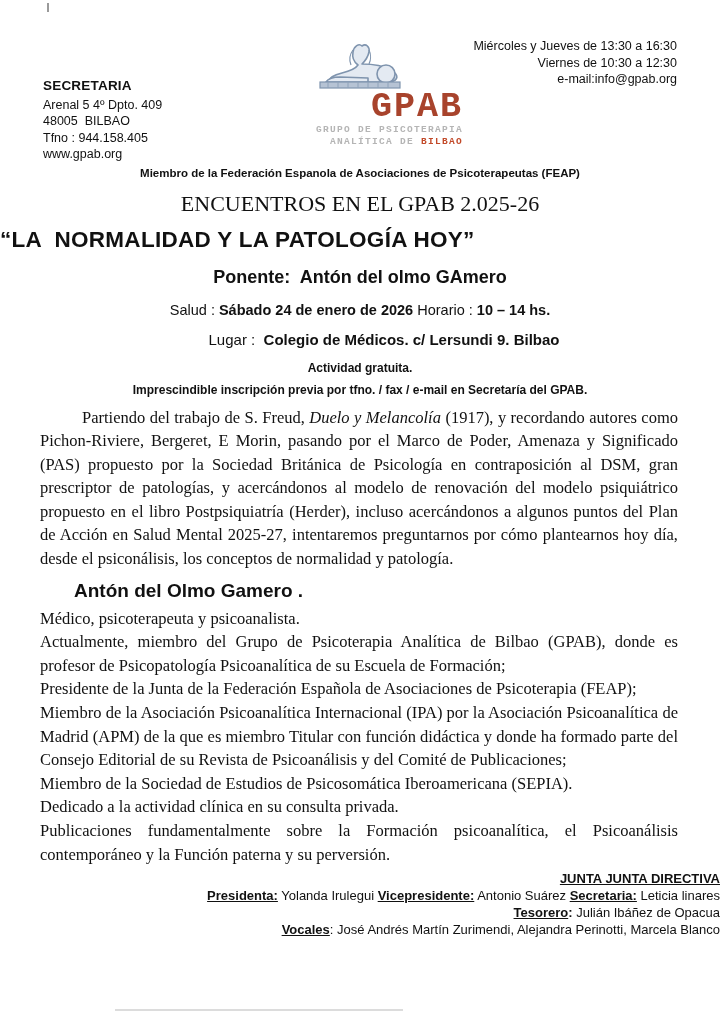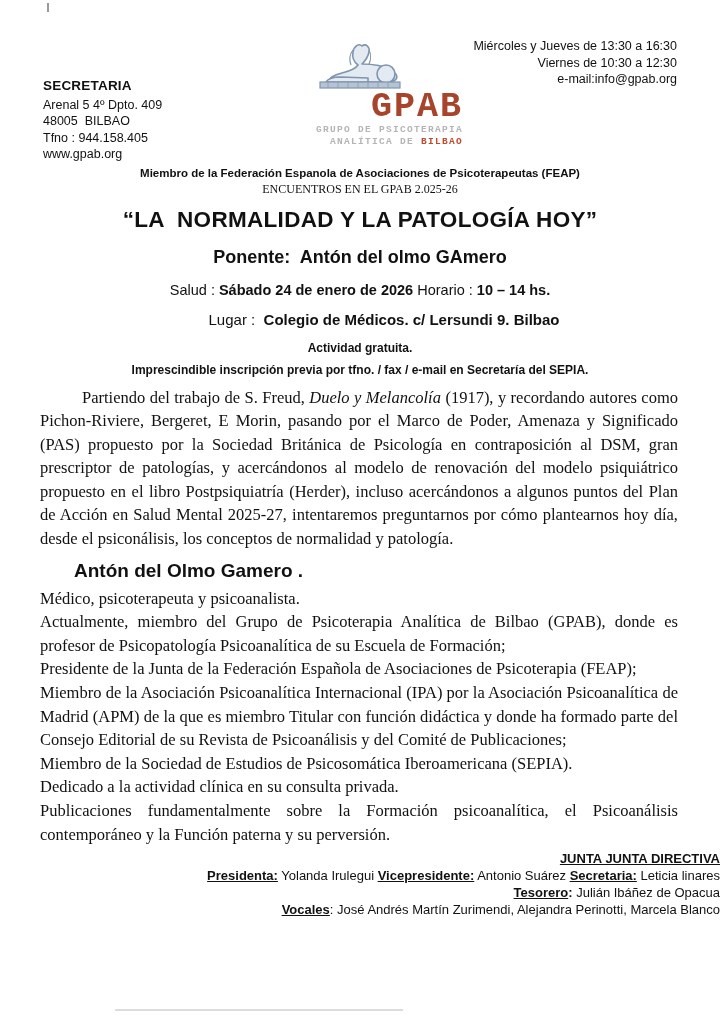--- a/index.html
+++ b/index.html
@@ -23,22 +23,22 @@
   .hdr{display:flex;align-items:flex-start;padding:38px 43px 0 43px;}
   .hdr-left{flex:1;font-size:12.5px;line-height:16.5px;margin-top:40px;}
   .hdr-left .ttl{font-weight:bold;font-size:13.5px;margin-bottom:2px;letter-spacing:.2px;}
   .hdr-right{flex:1;text-align:right;font-size:12.5px;line-height:16.5px;}
   .hdr-center{width:206px;text-align:right;font-family:Liberation Mono, monospace;}
   .sphinx{display:block;margin:0 auto;}
   .wordmark{font-size:35px;font-weight:bold;letter-spacing:2px;line-height:34px;}
   .logo-sub{font-size:9.5px;letter-spacing:1.3px;line-height:11.5px;font-weight:bold;}
 
   .membership{text-align:center;font-weight:bold;font-size:11.5px;margin-top:4px;}
-  .series{text-align:center;font-family:"Liberation Serif",serif;font-size:12px;margin-top:3px;}
-  .title{text-align:center;font-size:22.5px;font-weight:bold;margin:10px 0 0 0;letter-spacing:.3px;}
+  .series{text-align:center;font-family:"Liberation Serif",serif;font-size:22px;margin-top:12px;}
+  .title{text-align:left;font-size:22.5px;font-weight:bold;margin:10px 0 0 0;letter-spacing:.3px;}
   .speaker{text-align:center;font-size:18px;font-weight:bold;margin-top:14px;}
   .meta{text-align:center;font-size:14.5px;margin-top:14px;}
   .meta.lugar{font-size:15px;margin-top:13px;padding-left:48px;}
   .note{text-align:center;font-size:12px;margin-top:13px;font-weight:bold;}
   .note + .note{margin-top:8px;}
 
   .abstract{
     font-family:"Liberation Serif",serif;
     font-size:16.5px;line-height:23.6px;
     text-align:justify;
@@ -102,21 +102,21 @@
 
   <h1 class="title ws">“LA  NORMALIDAD Y LA PATOLOGÍA HOY”</h1>
 
   <div class="speaker ws">Ponente:  Antón del olmo GAmero</div>
 
   <div class="meta ws"><span>Salud : </span><span class="b">Sábado 24 de enero de 2026</span><span> Horario : </span><span class="b">10 – 14 hs.</span></div>
 
   <div class="meta lugar ws"><span>Lugar :  </span><span class="b">Colegio de Médicos. c/ Lersundi 9. Bilbao</span></div>
 
   <div class="note ws">Actividad gratuita.</div>
-  <div class="note ws">Imprescindible inscripción previa por tfno. / fax / e-mail en Secretaría del SEPIA.</div>
+  <div class="note ws">Imprescindible inscripción previa por tfno. / fax / e-mail en Secretaría del GPAB.</div>
 
   <p class="abstract"><span>Partiendo del trabajo de S. Freud, </span><i>Duelo y Melancolía</i><span> (1917), y recordando autores como Pichon-Riviere, Bergeret, E Morin, pasando por el Marco de Poder, Amenaza y Significado (PAS) propuesto por la Sociedad Británica de Psicología en contraposición al DSM, gran prescriptor de patologías, y acercándonos al modelo de renovación del modelo psiquiátrico propuesto en el libro Postpsiquiatría (Herder), incluso acercándonos a algunos puntos del Plan de Acción en Salud Mental  2025-27, intentaremos preguntarnos por cómo plantearnos hoy día, desde el psiconálisis, los conceptos de normalidad y patología.</span></p>
 
   <h2 class="bio-heading ws">Antón del Olmo Gamero .</h2>
 
   <div class="bio">
     <p>Médico, psicoterapeuta y psicoanalista.</p>
     <p>Actualmente, miembro del Grupo de Psicoterapia Analítica de Bilbao (GPAB), donde es profesor de Psicopatología Psicoanalítica de su Escuela de Formación;</p>
     <p>Presidente de la Junta de la Federación Española de Asociaciones de Psicoterapia (FEAP);</p>
     <p>Miembro de la Asociación Psicoanalítica Internacional (IPA) por la Asociación Psicoanalítica de Madrid (APM) de la que es miembro Titular con función didáctica y donde ha formado parte del Consejo Editorial de su Revista de Psicoanálisis y del Comité de Publicaciones;</p>

